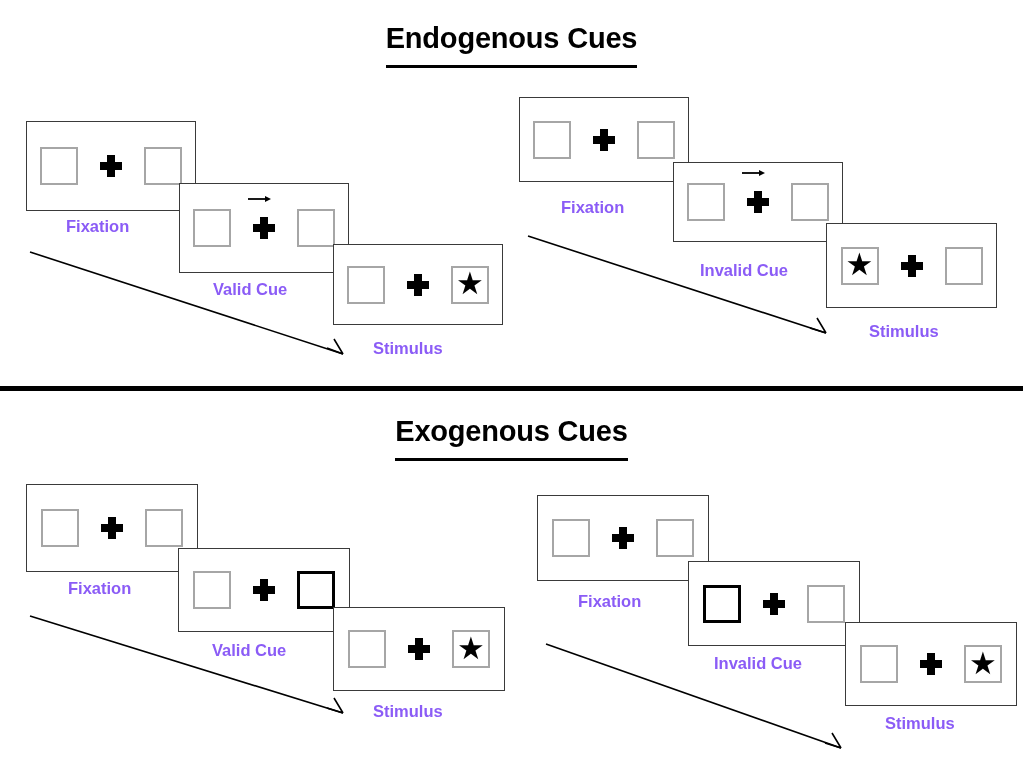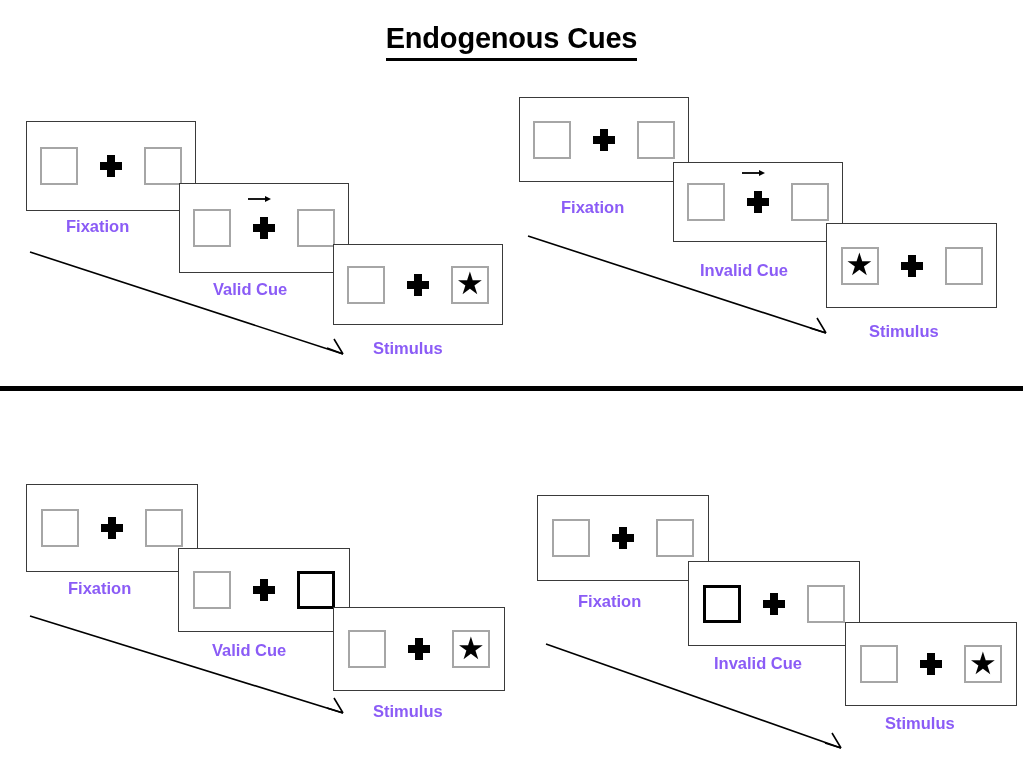--- a/index.html
+++ b/index.html
@@ -27,21 +27,21 @@
     width: 100%;
     left: 0;
     text-align: center;
     font-weight: bold;
     font-size: 29px;
     letter-spacing: -0.2px;
     color: #000000;
   }
   .section-title span {
     border-bottom: 3px solid #000;
-    padding-bottom: 5px;
+    padding-bottom: 12px;
     display: inline-block;
     line-height: 1.05;
   }
 
   
   #divider {
     position: absolute;
     left: 0;
     top: 386px;
     width: 1023px;
@@ -234,20 +234,23 @@
       <div class="fixcol">
         <div class="plus"></div>
       </div>
       <div class="box"></div>
     </div>
   </div>
   <div class="caption" style="left:869px; top:322px;">Stimulus</div>
 
   <div id="divider"></div>
 
+  <div class="section-title" style="top:415px;">
+    <span>Exogenous Cues</span>
+  </div>
 
   <svg class="seq-arrow" style="left:28px; top:612px; width:330px; height:112px;" viewBox="0 0 330 112">
     <line x1="2" y1="4" x2="315" y2="101" stroke="#000" stroke-width="1.6"></line>
     <path d="M 315 101 L 299 96 M 315 101 L 306 86" stroke="#000" stroke-width="1.6" fill="none"></path>
   </svg>
 
   <div class="panel" style="left:26px; top:484px; width:172px; height:88px;">
     <div class="panel-inner">
       <div class="box"></div>
       <div class="fixcol">

